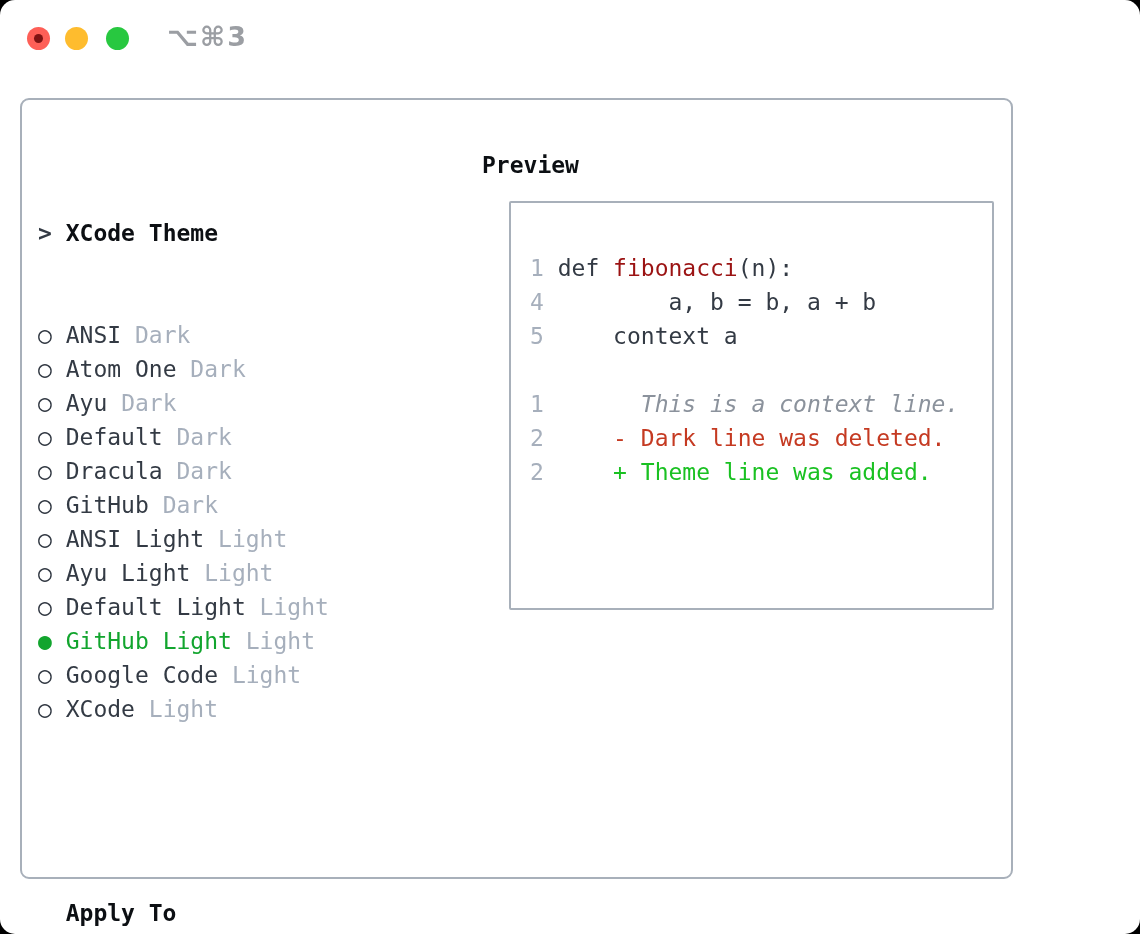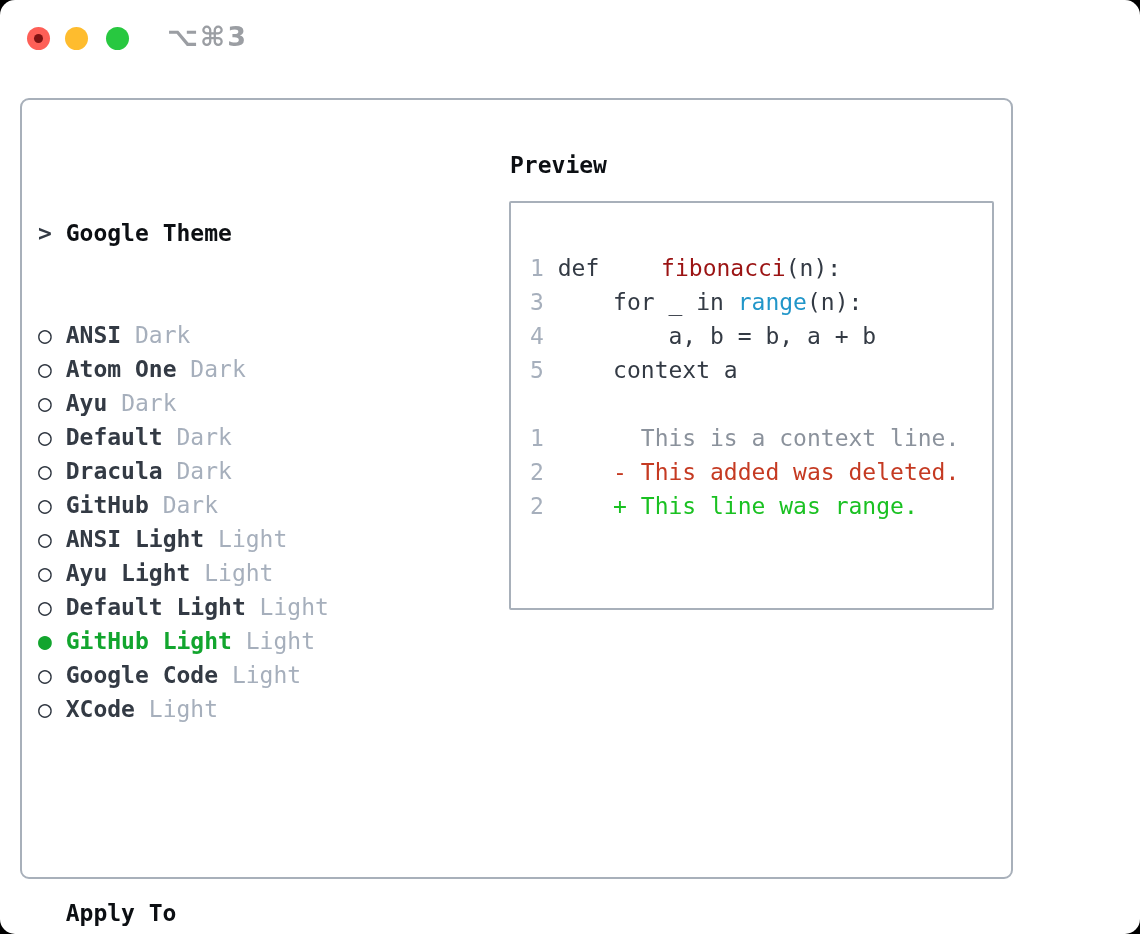--- a/index.html
+++ b/index.html
@@ -48,80 +48,79 @@
   
   .left-col {
     position: absolute; left: 16px; top: 48px;
     font-size: 23px; line-height: 34px; white-space: pre;
     color: var(--text-dark, #333a44);
   }
   .row { height: 34px; }
   .heading-row { color: var(--text-black, #0c0f13); font-weight: bold; }
   .apply-heading { color: var(--text-black, #0c0f13); padding-left: 2ch; font-weight: bold; }
   .marker { color: var(--text-dark, #333a44); }
-  .opt-name { color: var(--text-dark, #333a44); font-weight: bold; }
+  .opt-name { color: var(--text-dark, #333a44); }
   .variant { color: var(--muted-gray, #a6afbc); }
   .option.selected .opt-name, .option.selected .marker { color: var(--accent-green, #12a52e); }
   .section-gap { margin-top: 34px; }
   
   .preview-heading {
-    position: absolute; left: 488px; top: 48px;
+    position: absolute; left: 460px; top: 48px;
     font-size: 23px; line-height: 34px; font-weight: bold;
     color: var(--text-black, #0c0f13);
   }
   .preview-box {
     position: absolute; left: 487px; top: 101px;
     width: 485px; height: 409px;
     border: 2px solid var(--border-gray, #a8b0ba);
     border-radius: 2px;
     box-sizing: border-box;
     padding: 48px 0 0 19px;
     overflow: hidden;
     background: #fff;
   }
   .code-line { font-size: 23px; line-height: 34px; height: 34px; white-space: pre; }
   .seg-linenum  { color: var(--muted-gray, #a6afbc); }
   .seg-code     { color: var(--text-dark, #333a44); margin-top: 28px; }
-  .seg-function { color: var(--syntax-function, #9b1313); margin-left: 48px; }
+  .seg-function { color: var(--syntax-function, #9b1313); }
   .seg-number   { color: var(--syntax-number, #0b7e7c); }
   .seg-builtin  { color: var(--syntax-builtin, #2196c9); }
-  .seg-context  { color: var(--context-gray, #8b929c); }
+  .seg-context  { color: var(--context-gray, #8b929c); font-style: italic; }
   .seg-deleted  { color: var(--diff-deleted, #c53a22); }
   .seg-added    { color: var(--diff-added, #1ac122); }
 </style>
 </head>
 <body>
 
 <div class="window">
 
   <div class="titlebar">
     <button class="tl-btn tl-close"></button>
     <button class="tl-btn tl-min"></button>
     <button class="tl-btn tl-max"></button>
     <div class="win-title">⌥⌘3</div>
   </div>
 
   <div class="panel">
 
     <div class="left-col">
-      <div class="row heading-row"><span class="marker">&gt;</span> <span>Google Theme</span></div>
+      <div class="row heading-row"><span class="marker">&gt;</span> <span>XCode Theme</span></div>
       <div><div class="row option"><span class="marker">○</span> <span class="opt-name">ANSI</span> <span class="variant">Dark</span></div><div class="row option"><span class="marker">○</span> <span class="opt-name">Atom One</span> <span class="variant">Dark</span></div><div class="row option"><span class="marker">○</span> <span class="opt-name">Ayu</span> <span class="variant">Dark</span></div><div class="row option"><span class="marker">○</span> <span class="opt-name">Default</span> <span class="variant">Dark</span></div><div class="row option"><span class="marker">○</span> <span class="opt-name">Dracula</span> <span class="variant">Dark</span></div><div class="row option"><span class="marker">○</span> <span class="opt-name">GitHub</span> <span class="variant">Dark</span></div><div class="row option"><span class="marker">○</span> <span class="opt-name">ANSI Light</span> <span class="variant">Light</span></div><div class="row option"><span class="marker">○</span> <span class="opt-name">Ayu Light</span> <span class="variant">Light</span></div><div class="row option"><span class="marker">○</span> <span class="opt-name">Default Light</span> <span class="variant">Light</span></div><div class="row option selected"><span class="marker">●</span> <span class="opt-name">GitHub Light</span> <span class="variant">Light</span></div><div class="row option"><span class="marker">○</span> <span class="opt-name">Google Code</span> <span class="variant">Light</span></div><div class="row option"><span class="marker">○</span> <span class="opt-name">XCode</span> <span class="variant">Light</span></div></div>
       <div class="section-gap">
         <div class="row apply-heading">Apply To</div>
         
       </div>
       
     </div>
 
     <div class="preview-heading">Preview</div>
     <div class="preview-box">
         <div class="code-line"><span class="seg-linenum">1 </span><span class="seg-code">def </span><span class="seg-function">fibonacci</span><span class="seg-code">(n):</span></div>
-        <div class="code-line"><span class="seg-linenum">3 </span><span class="seg-code">    for _ in </span><span class="seg-builtin">range</span><span class="seg-code">(n):</span></div>
         <div class="code-line"><span class="seg-linenum">4 </span><span class="seg-code">        a, b = b, a + b</span></div>
         <div class="code-line"><span class="seg-linenum">5 </span><span class="seg-code">    context a</span></div>
         <div class="code-line"></div>
         <div class="code-line"><span class="seg-linenum">1 </span><span class="seg-context">      This is a context line.</span></div>
-        <div class="code-line"><span class="seg-linenum">2 </span><span class="seg-deleted">    - This added was deleted.</span></div>
-        <div class="code-line"><span class="seg-linenum">2 </span><span class="seg-added">    + This line was range.</span></div>
+        <div class="code-line"><span class="seg-linenum">2 </span><span class="seg-deleted">    - Dark line was deleted.</span></div>
+        <div class="code-line"><span class="seg-linenum">2 </span><span class="seg-added">    + Theme line was added.</span></div>
       </div>
 
   </div>
 </div>
 
 </body></html>

